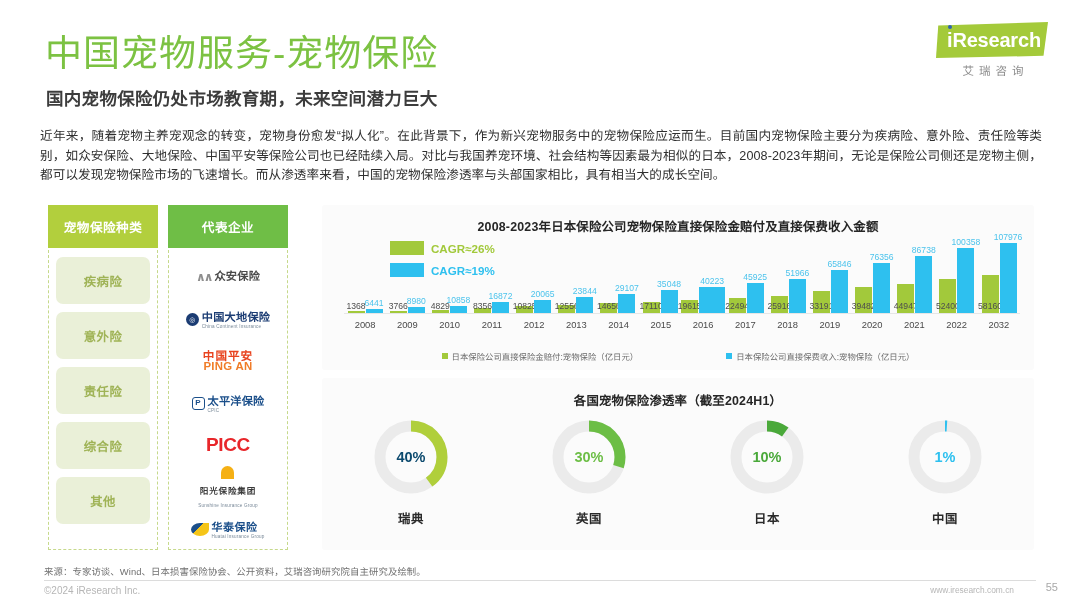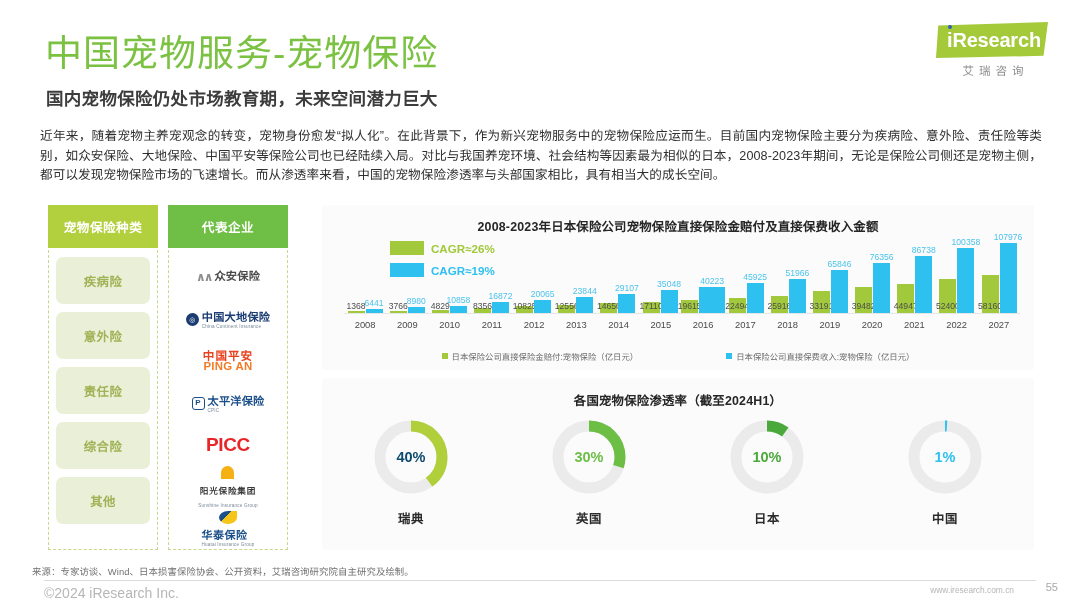--- a/index.html
+++ b/index.html
@@ -94,21 +94,21 @@
     color:#1b4f8a; font-size:8px; font-weight:700; display:flex;
     align-items:center; justify-content:center;
   }
   .picc { font-size: 19px; font-weight: 700; color: #e8262a; letter-spacing: -.4px; }
   .ygroup { flex-direction: column; gap: 7px; align-items: center; }
   .ygroup .sunface {
     width: 13px; height: 13px; border-radius: 50% 50% 0 0;
     background: #f5b014; margin-bottom: 1px;
   }
   .ygroup .cn { font-size: 8.6px; font-weight: 700; color: #3a3a3a; letter-spacing: .8px; }
-  .huatai { flex-direction: column; align-items: center; gap: 2px; }
+  .huatai { align-items: center; gap: 2px; }
   .huatai .swoosh {
     width: 18px; height: 13px; border-radius: 50% 0 50% 50%;
     background: linear-gradient(135deg,#1b4f8a 40%, #f5c518 41%);
   }
   .huatai .cn { font-size: 11px; font-weight: 700; color: #1b4f8a; letter-spacing: .5px; }
 
   
   .card {
     position: absolute; left: 322px; width: 712px;
     background: #fbfbfb; border-radius: 3px;
@@ -173,25 +173,25 @@
   .ring-val {
     position: absolute; inset: 0; display: flex; align-items: center; justify-content: center;
     font-size: 14.5px; font-weight: 700;
   }
   .dn-label {
     margin-top: 9px; font-size: 12.4px; font-weight: 700; color: #2a2a2a; letter-spacing: .5px;
   }
 
   
   .src {
-    position: absolute; left: 32px; top: 564px; font-size: 9.4px; color: #707070;
+    position: absolute; left: 44px; top: 564px; font-size: 9.4px; color: #707070;
     letter-spacing: .1px;
   }
   .rule { position: absolute; left: 44px; top: 580px; width: 992px; height: 1px; background: #dcdcdc; }
-  .copy { position: absolute; left: 44px; top: 585px; font-size: 14px; color: #b6b6b6; }
+  .copy { position: absolute; left: 44px; top: 585px; font-size: 10px; color: #b6b6b6; }
   .site { position: absolute; right: 66px; top: 585px; font-size: 8.4px; color: #b6b6b6; }
   .pgno { position: absolute; right: 22px; top: 581px; font-size: 11px; color: #a8a8a8; }
 </style>
 </head>
 <body>
 
 <div id="page">
 
   <div class="title">中国宠物服务-宠物保险</div>
   <div class="subtitle">国内宠物保险仍处市场教育期，未来空间潜力巨大</div>
@@ -422,21 +422,21 @@
           <div class="xtick">2013</div>
           <div class="xtick">2014</div>
           <div class="xtick">2015</div>
           <div class="xtick">2016</div>
           <div class="xtick">2017</div>
           <div class="xtick">2018</div>
           <div class="xtick">2019</div>
           <div class="xtick">2020</div>
           <div class="xtick">2021</div>
           <div class="xtick">2022</div>
-          <div class="xtick">2027</div>
+          <div class="xtick">2032</div>
         </div>
     </div>
 
     <div class="blegend">
       <div class="bl-item">
         <span class="bl-sw g"></span>
         <span>日本保险公司直接保险金赔付:宠物保险（亿日元）</span>
       </div>
       <div class="bl-item">
         <span class="bl-sw b"></span>

